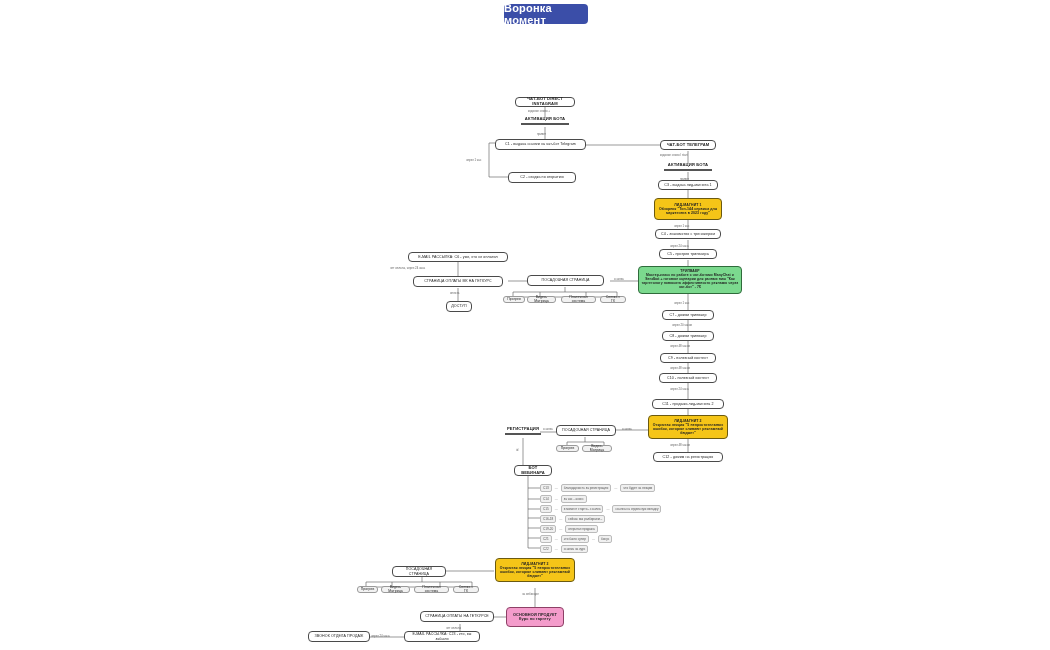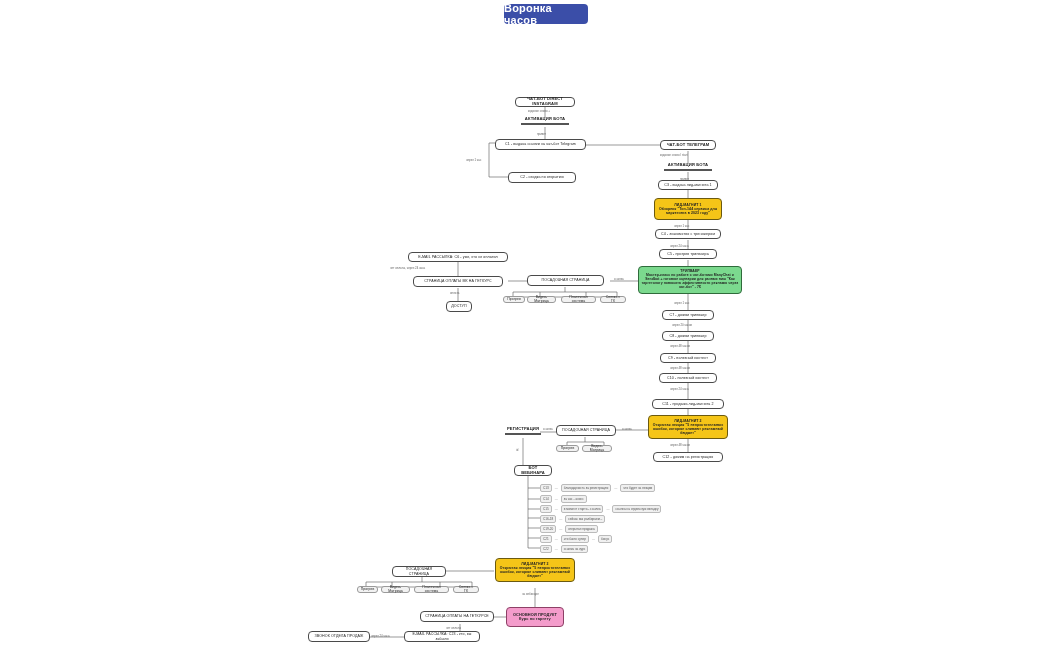--- a/index.html
+++ b/index.html
@@ -85,21 +85,21 @@
       <path d="M366,587 L478,587"></path>
       <path d="M366,582 L366,587 M392,582 L392,587 M440,582 L440,587 M472,582 L472,587"></path>
       <path d="M366,582 L472,582"></path>
       <path d="M535,588 L535,607"></path>
       <path d="M506,617 L494,617"></path>
       <path d="M460,624 L460,633"></path>
       <path d="M370,637 L404,637"></path>
     </g>
   </svg>
 
-  <div class="t-title" style="left:504px;top:4px;width:84px;height:20px;">Воронка часов</div>
+  <div class="t-title" style="left:504px;top:4px;width:84px;height:20px;">Воронка момент</div>
 
   <div class="node n-main" style="left:515px;top:97px;width:60px;height:10px;">ЧАТ-БОТ DIRECT INSTAGRAM</div>
   <div class="cap" style="left:528px;top:109px;">кодовое слово +</div>
   <div class="node n-plain u" style="left:521px;top:116px;width:48px;height:9px;">АКТИВАЦИЯ БОТА</div>
   <div class="cap" style="left:537px;top:132px;">привет</div>
 
   <div class="node n-step" style="left:495px;top:139px;width:91px;height:11px;">C1 - выдача ссылки на чат-бот Telegram</div>
   <div class="cap" style="left:466px;top:158px;">через 1 час</div>
   <div class="node n-step" style="left:508px;top:172px;width:68px;height:11px;">C2 - сводка по открытию</div>
 

